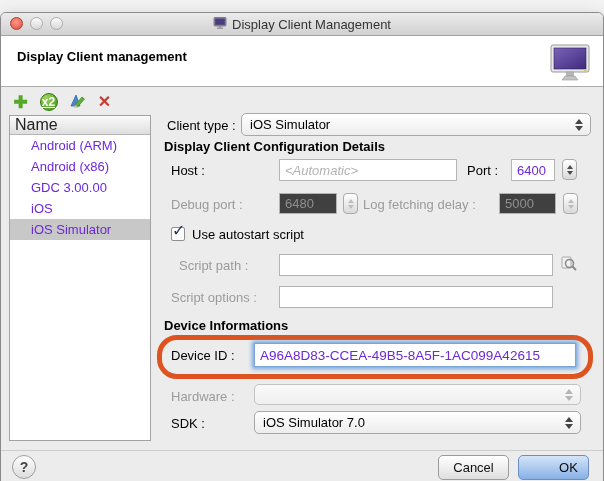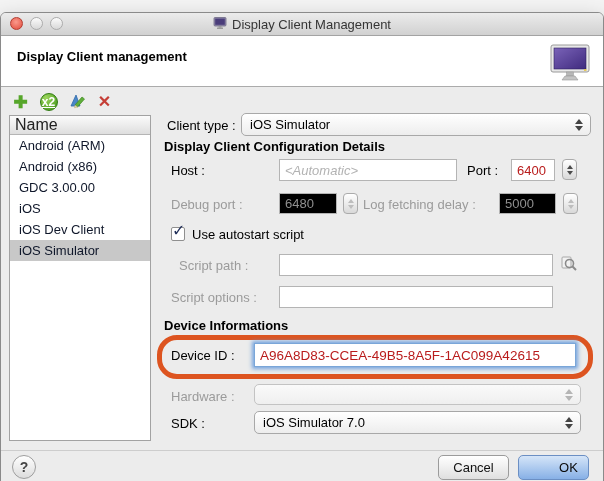--- a/index.html
+++ b/index.html
@@ -23,30 +23,30 @@
   .toolbar{position:absolute;top:79px;left:10px;height:20px;display:flex;gap:9px;align-items:center;}
   .tbtn{width:19px;height:19px;border:none;background:transparent;padding:0;display:flex;align-items:center;justify-content:center;cursor:pointer;}
   .ico-add{color:#56a62a;font-size:17px;font-weight:bold;line-height:17px;}
   .ico-dup{width:16px;height:16px;border-radius:50%;background:radial-gradient(circle at 5px 4px,#9ed65e,#3d9216);
            color:#fff;font-size:12px;font-weight:bold;display:flex;align-items:center;justify-content:center;border:1px solid #2f7a10;text-decoration:underline;}
   .ico-del{color:#c53e36;font-size:16px;font-weight:bold;line-height:16px;}
   
   .list{position:absolute;top:102px;left:8px;width:142px;height:326px;background:#fff;border:1px solid #a2a2a2;box-sizing:border-box;}
   .list-header{height:18px;background:linear-gradient(#fbfbfb,#dedede);border-bottom:1px solid #b5b5b5;
                font-size:16px;color:#222;padding-left:5px;line-height:18px;}
-  .list-item{height:21px;line-height:21px;font-size:13px;color:#0f172a;padding-left:9px;cursor:default;}
+  .list-item{height:21px;line-height:21px;font-size:13px;color:#6d28d9;padding-left:21px;cursor:default;}
   .list-item.selected{background:#c8c8c8;}
   
   .lbl{position:absolute;font-size:13px;color:#000;white-space:nowrap;}
   .lbl.dis{color:#9b9b9b;}
   .sect{position:absolute;font-size:13px;font-weight:bold;color:#000;white-space:nowrap;}
   .tin{position:absolute;box-sizing:border-box;border:1px solid #b4b4b4;background:#fff;font-size:13px;
-       padding:0 5px;font-family:"Liberation Sans","DejaVu Sans",sans-serif;color:#b91c1c;}
+       padding:0 5px;font-family:"Liberation Sans","DejaVu Sans",sans-serif;color:#6d28d9;}
   .tin::placeholder{color:#b2b2b2;font-style:italic;}
-  .tin:disabled{color:#8f8f8f;background:#000000;}
+  .tin:disabled{color:#8f8f8f;background:#404040;}
   .dd{position:absolute;box-sizing:border-box;border:1px solid #a8a8a8;border-radius:5px;
       background:linear-gradient(#ffffff,#ededed);display:flex;align-items:center;padding:0 8px;font-size:13px;color:#000;cursor:default;}
   .dd.dis{color:#a5a5a5;background:linear-gradient(#fafafa,#efefef);border-color:#c3c3c3;}
   .dd-arrows{position:absolute;right:7px;top:50%;transform:translateY(-50%);display:flex;flex-direction:column;gap:2px;}
   .arr-up{width:0;height:0;border-left:4px solid transparent;border-right:4px solid transparent;border-bottom:5px solid #444;}
   .arr-dn{width:0;height:0;border-left:4px solid transparent;border-right:4px solid transparent;border-top:5px solid #444;}
   .dd.dis .arr-up{border-bottom-color:#b5b5b5;} .dd.dis .arr-dn{border-top-color:#b5b5b5;}
   .stepper{position:absolute;width:15px;height:21px;border:1px solid #ababab;border-radius:4px;
            background:linear-gradient(#ffffff,#d9d9d9);display:flex;flex-direction:column;align-items:center;justify-content:center;gap:2px;box-sizing:border-box;cursor:pointer;}
   .stepper .up{width:0;height:0;border-left:3px solid transparent;border-right:3px solid transparent;border-bottom:4px solid #4a4a4a;}
@@ -129,21 +129,20 @@
       <span class="ico-del">✕</span>
     </button>
   </div>
 
   <div class="list">
     <div class="list-header">Name</div>
     <div class="list-item">Android (ARM)</div>
     <div class="list-item">Android (x86)</div>
     <div class="list-item">GDC 3.00.00</div>
     <div class="list-item">iOS</div>
-    <div class="list-item">iOS Dev Client</div>
     <div class="list-item selected">iOS Simulator</div>
   </div>
 
   <div class="lbl" style="left:166px;top:105px;">Client type :</div>
   <div class="dd" style="left:240px;top:100px;width:350px;height:23px;">
     <span>iOS Simulator</span>
     <span class="dd-arrows">
         <span class="arr-up"></span>
         <span class="arr-dn"></span>
       </span>

